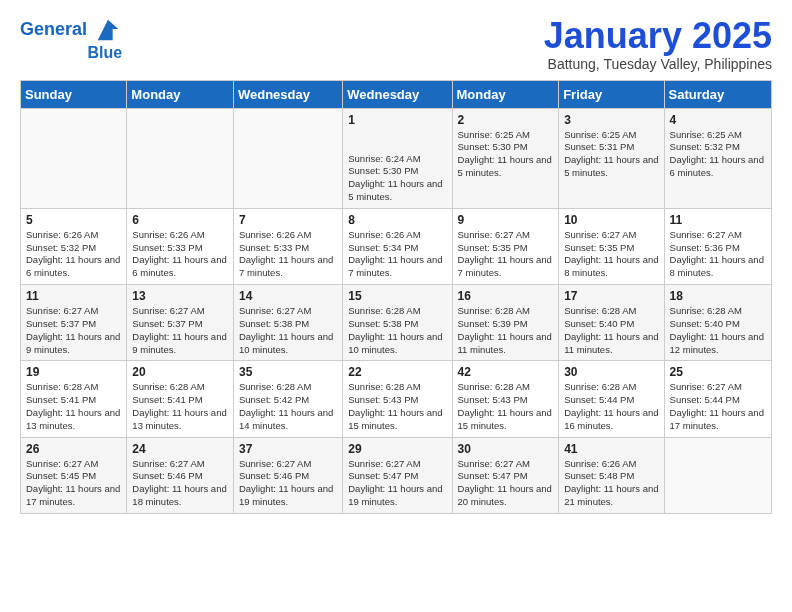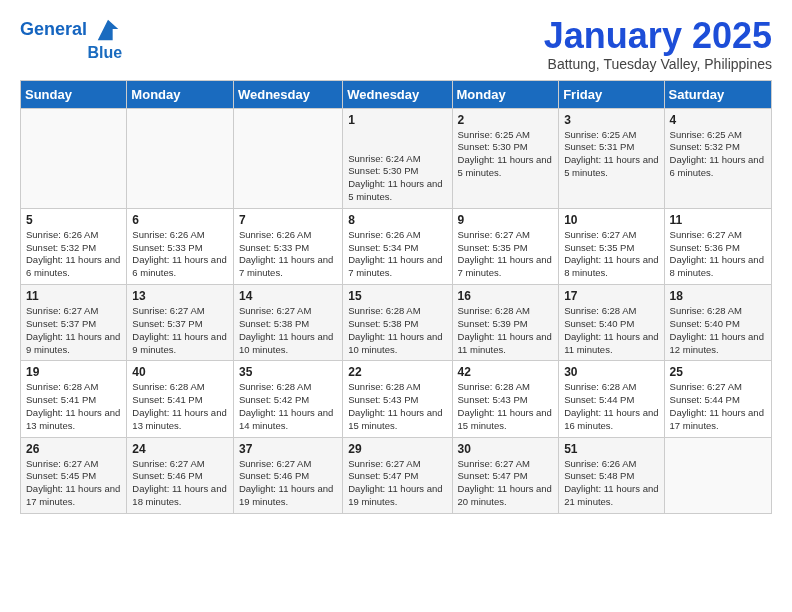--- a/index.html
+++ b/index.html
@@ -248,21 +248,21 @@
         </td>
       </tr>
       <tr>
         <td>
           <span class="day-num">19</span>
           <div class="day-info" style="white-space: pre-line;">Sunrise: 6:28 AM
 Sunset: 5:41 PM
 Daylight: 11 hours and 13 minutes.</div>
         </td>
         <td>
-          <span class="day-num">40</span>
+          <span class="day-num">20</span>
           <div class="day-info" style="white-space: pre-line;">Sunrise: 6:28 AM
 Sunset: 5:41 PM
 Daylight: 11 hours and 13 minutes.</div>
         </td>
         <td>
           <span class="day-num">35</span>
           <div class="day-info" style="white-space: pre-line;">Sunrise: 6:28 AM
 Sunset: 5:42 PM
 Daylight: 11 hours and 14 minutes.</div>
         </td>
@@ -316,21 +316,21 @@
 Sunset: 5:47 PM
 Daylight: 11 hours and 19 minutes.</div>
         </td>
         <td>
           <span class="day-num">30</span>
           <div class="day-info" style="white-space: pre-line;">Sunrise: 6:27 AM
 Sunset: 5:47 PM
 Daylight: 11 hours and 20 minutes.</div>
         </td>
         <td>
-          <span class="day-num">51</span>
+          <span class="day-num">41</span>
           <div class="day-info" style="white-space: pre-line;">Sunrise: 6:26 AM
 Sunset: 5:48 PM
 Daylight: 11 hours and 21 minutes.</div>
         </td>
         <td class="empty-cell"></td>
       </tr>
     </tbody>
 </table>
 
 </body></html>

